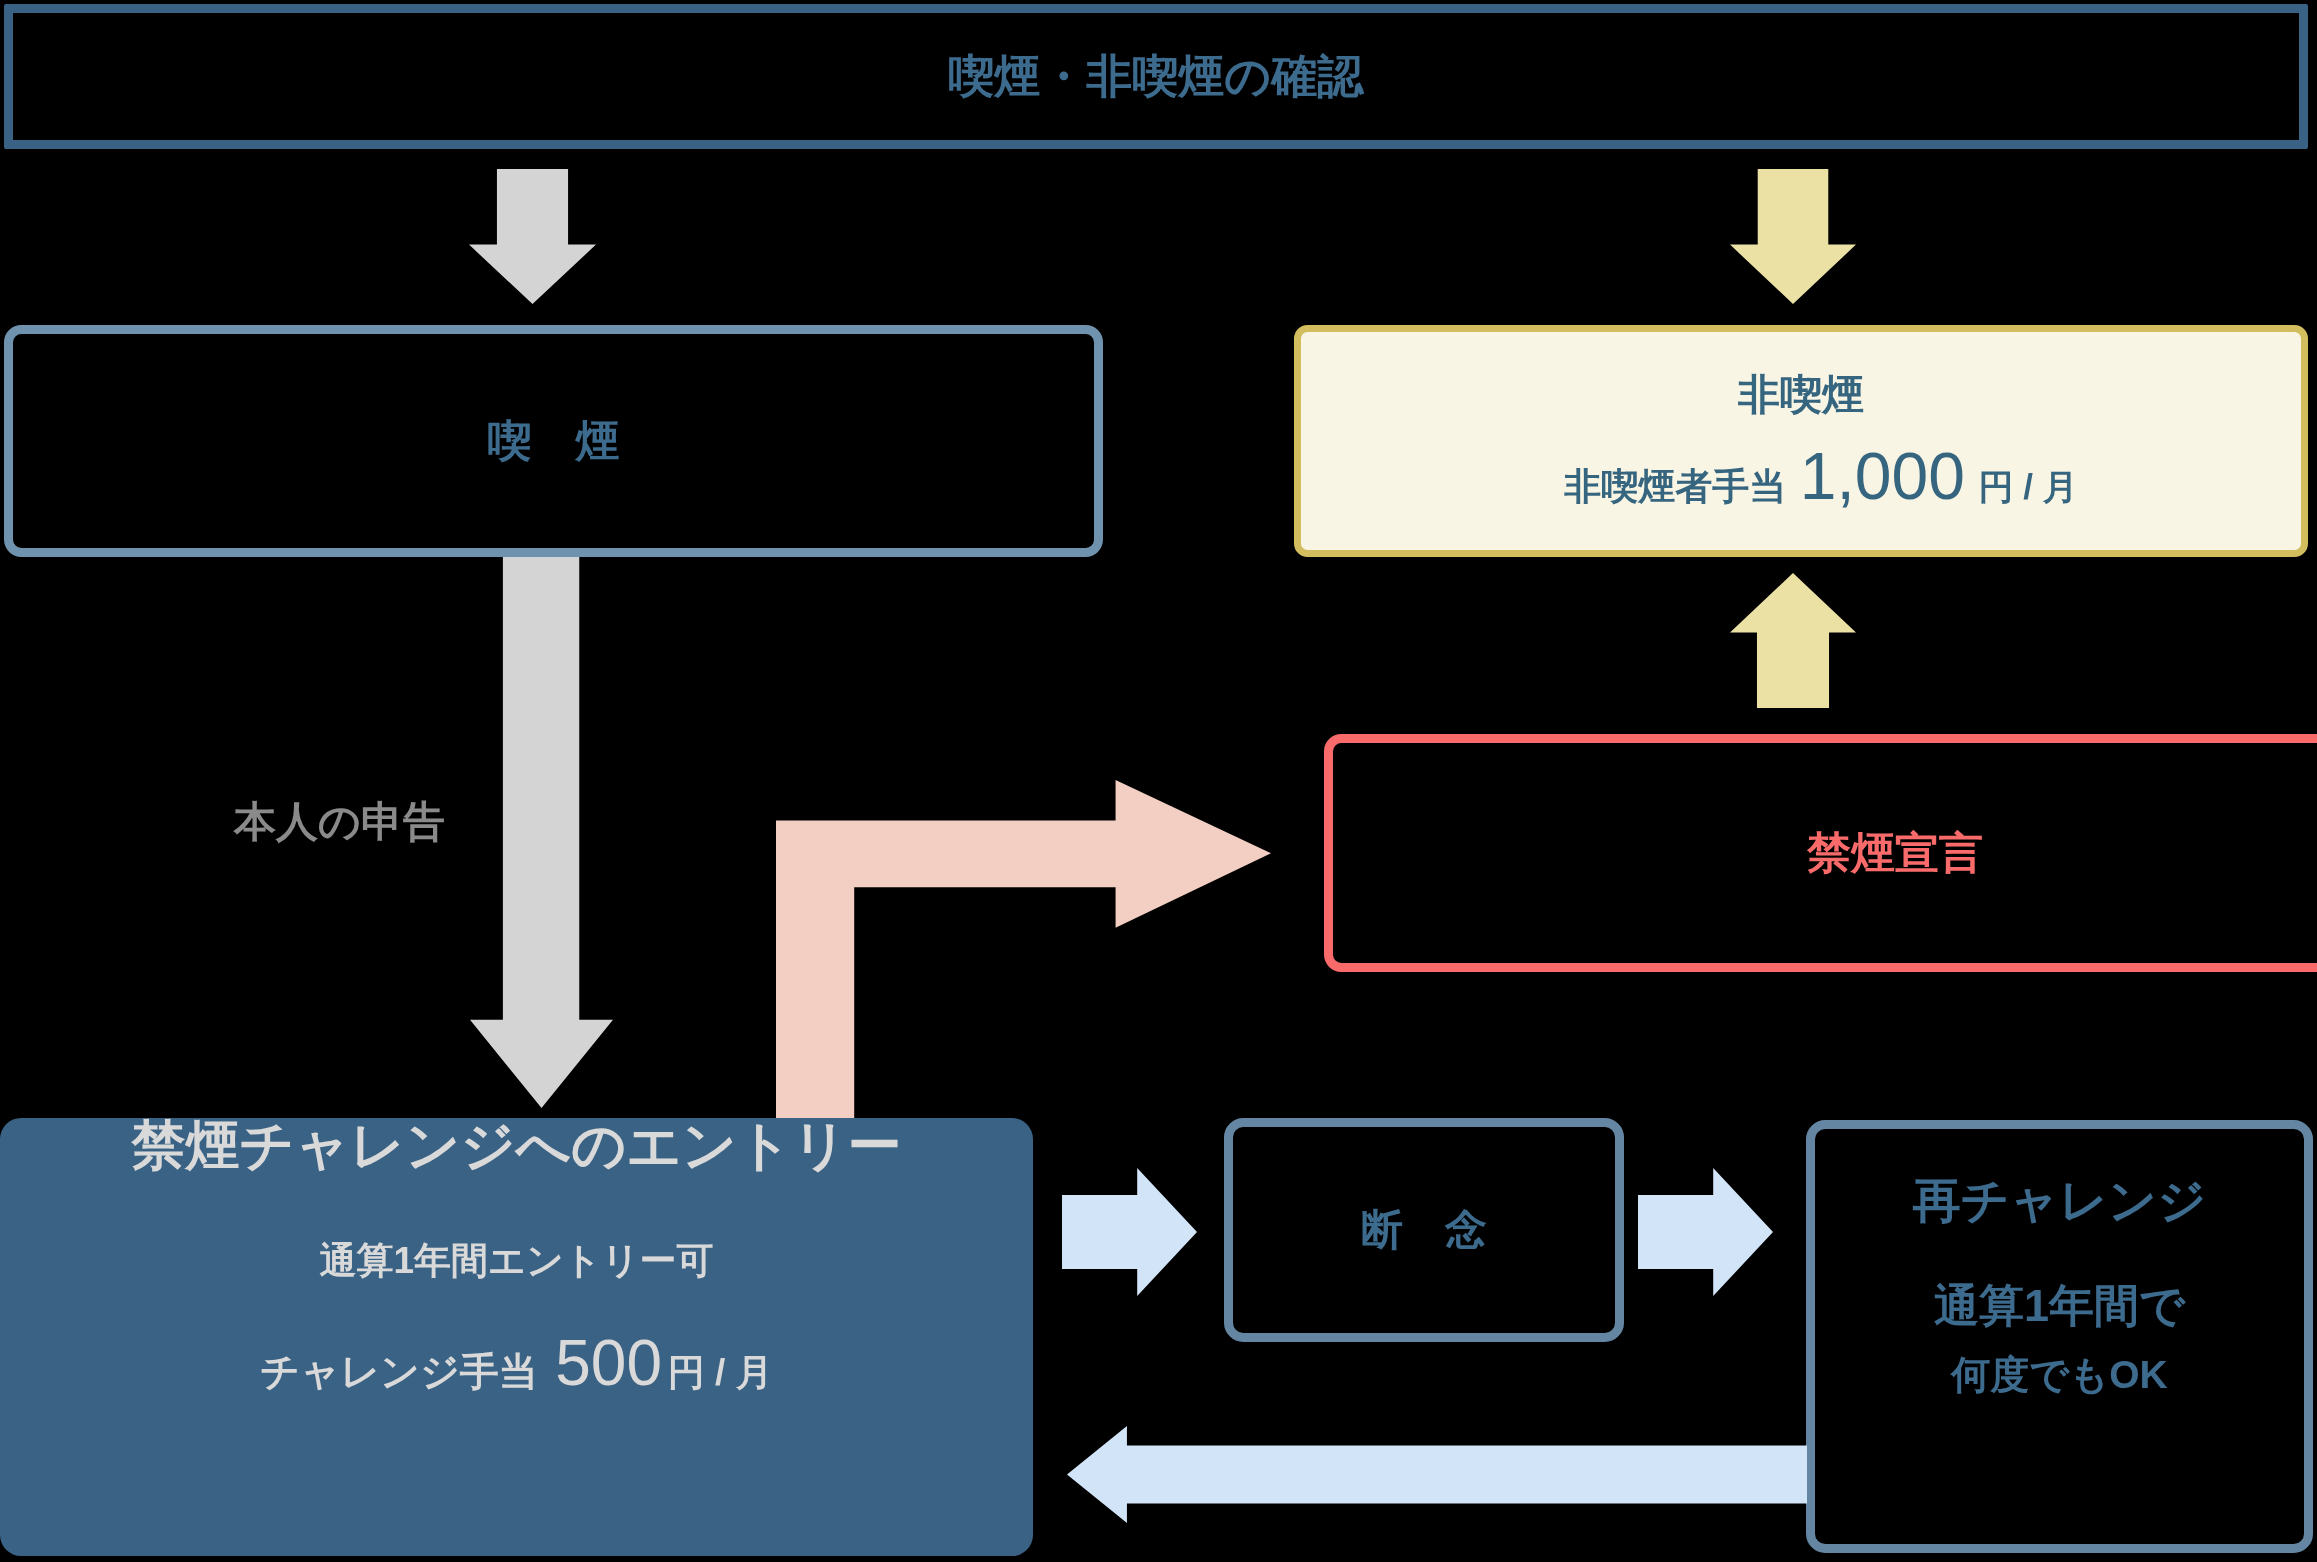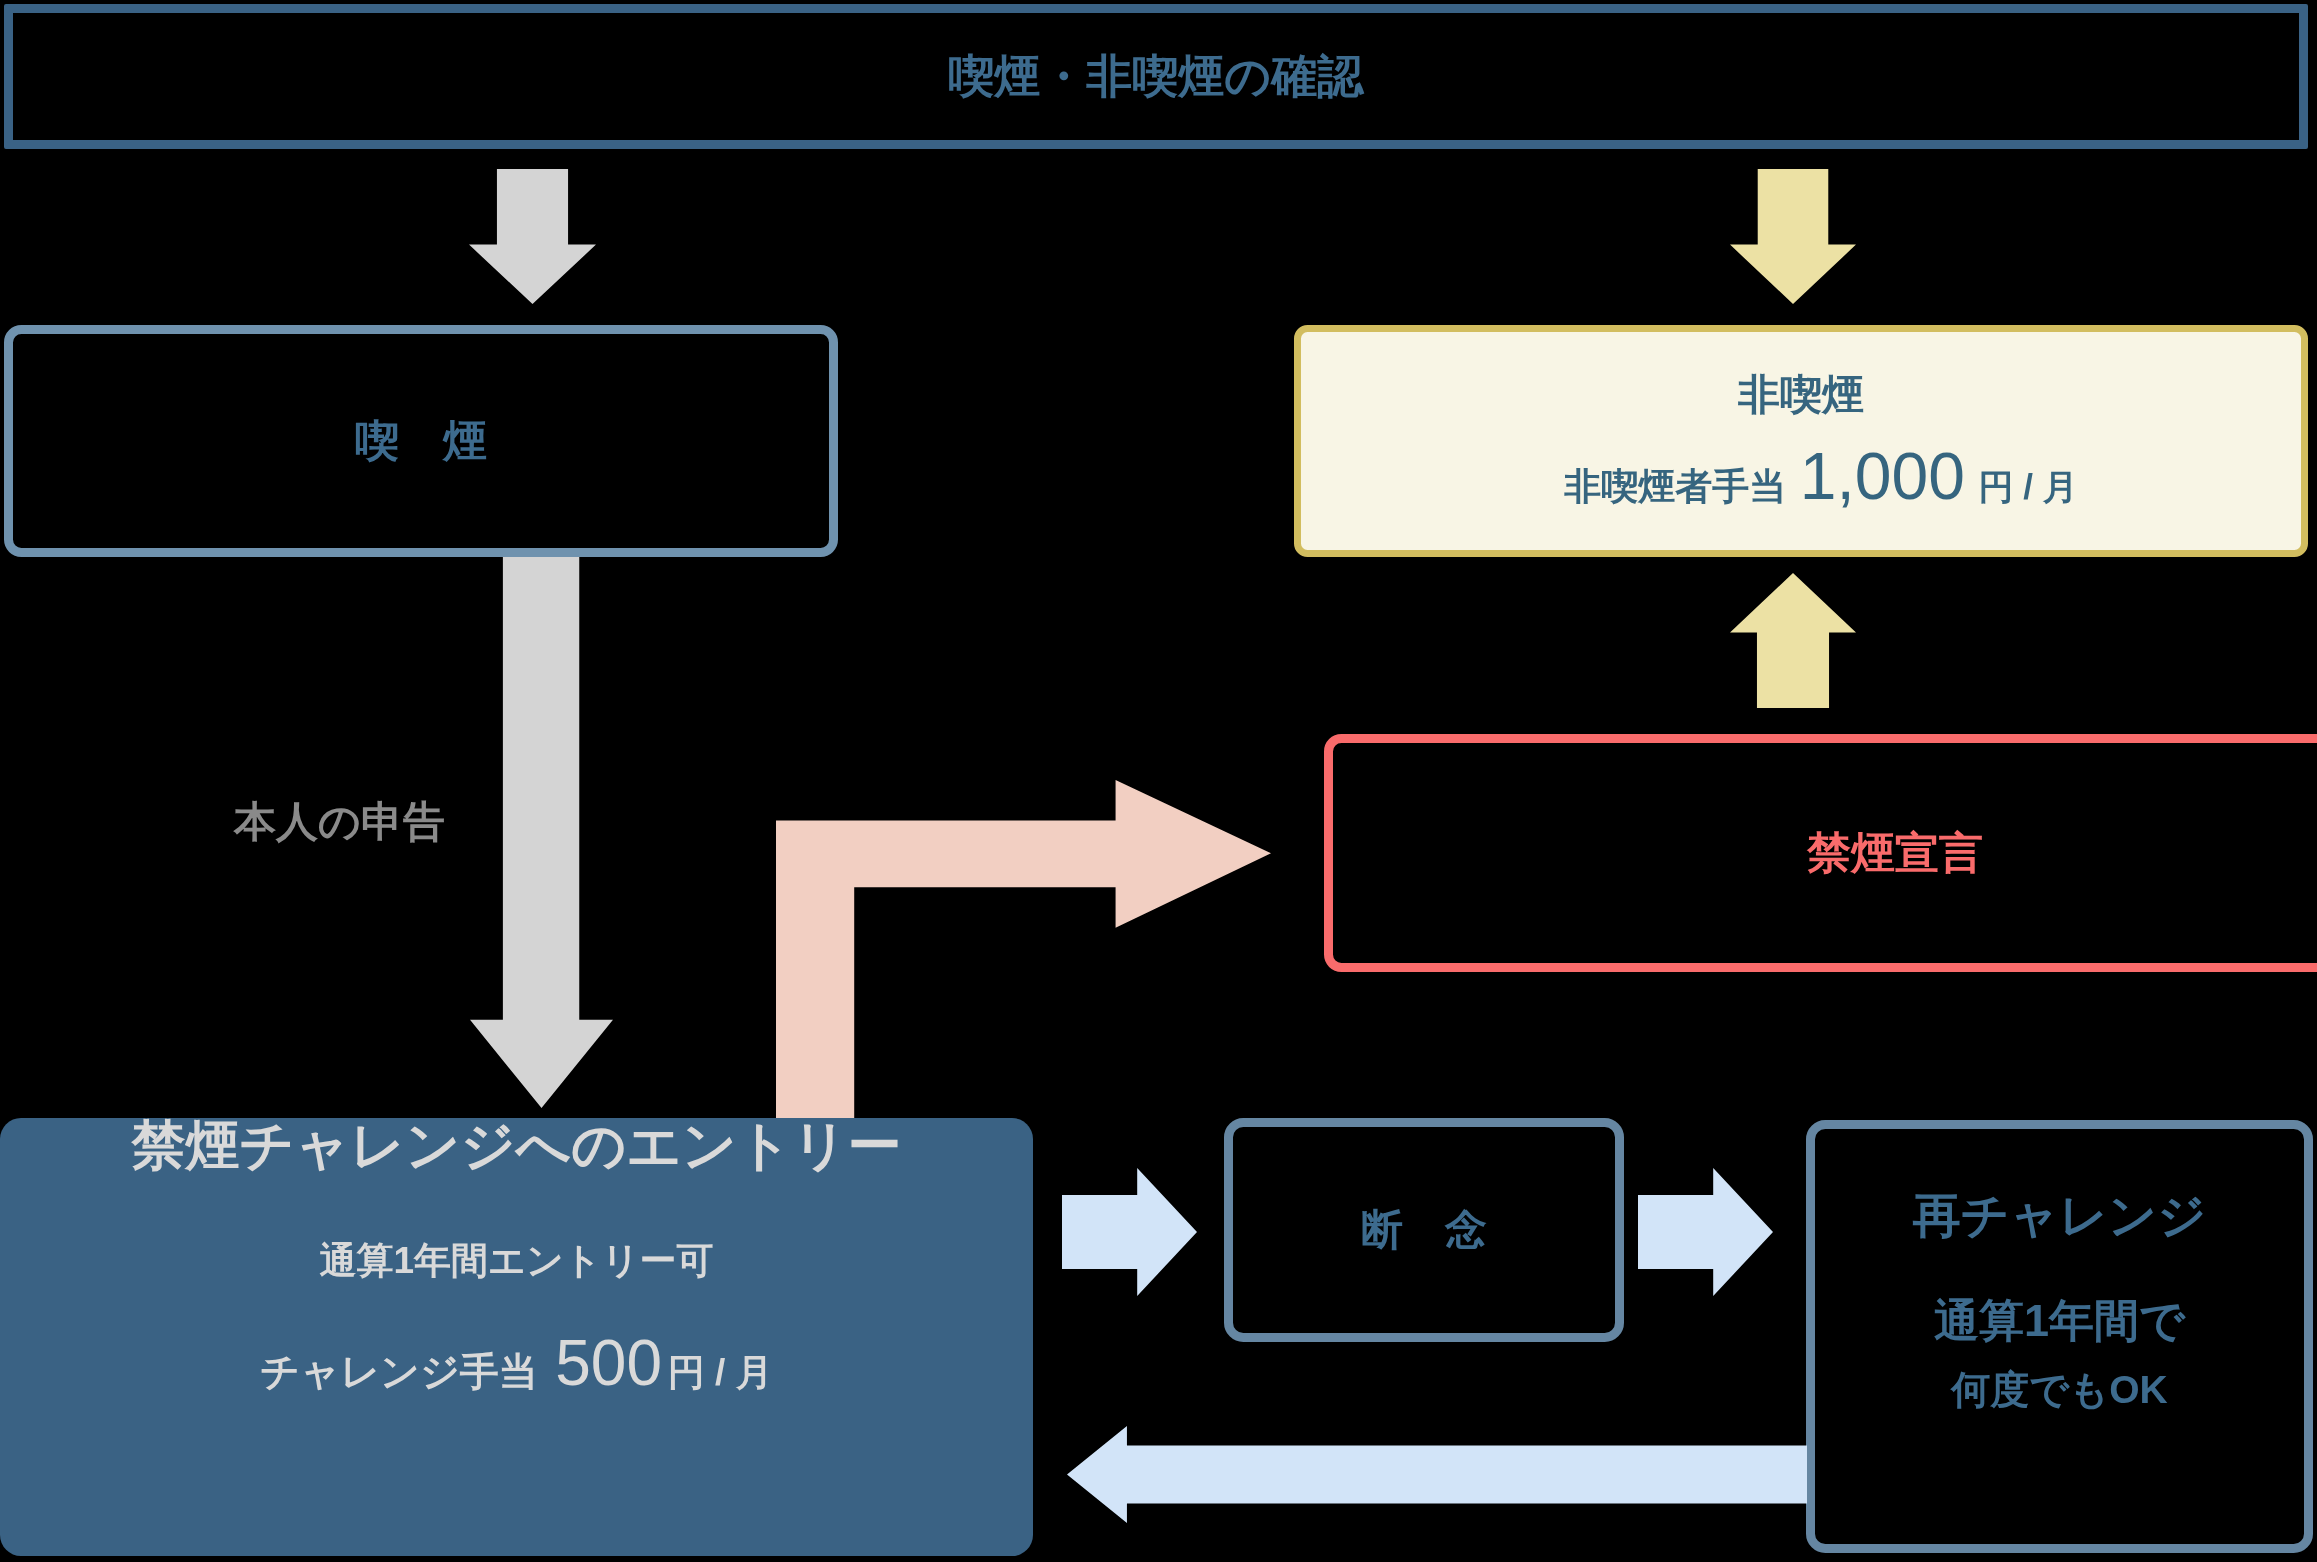--- a/index.html
+++ b/index.html
@@ -19,21 +19,21 @@
   }
   .arrow{position:absolute;}
 
   
   #box-confirm{
     left:3.9px;top:3.9px;width:2304px;height:145px;
     border:9.7px solid var(--steel-dark);border-radius:2px;
     color:var(--text-blue);font-size:46px;
   }
   #box-smoking{
-    left:3.9px;top:325px;width:834px;height:232px;
+    left:3.9px;top:325px;width:1099px;height:232px;
     border:9.7px solid var(--steel-light);border-radius:17.4px;
     color:var(--text-blue);font-size:44px;
   }
   #box-nonsmoking{
     left:1294px;top:325px;width:1014px;height:232px;
     background:var(--cream);
     border:7.7px solid var(--gold);border-radius:13.5px;
     color:var(--text-blue-deep);
     justify-content:flex-start;padding-top:42px;
   }
@@ -61,21 +61,21 @@
   #box-entry .entry-unit{font-size:37px;}
   #box-giveup{
     left:1224px;top:1118px;width:400px;height:224px;
     border:9.7px solid var(--steel-mid);border-radius:19.3px;
     color:var(--text-blue);font-size:42px;
   }
   #box-retry{
     left:1806px;top:1120px;width:507px;height:433px;
     border:9.7px solid var(--steel-mid);border-radius:19.3px;
     color:var(--text-blue);
-    justify-content:flex-start;padding-top:63px;
+    justify-content:flex-start;padding-top:48px;
   }
   #box-retry .retry-title{font-size:48px;}
   #box-retry .retry-note1{font-size:45px;margin-top:58px;}
   #box-retry .retry-note2{font-size:39px;margin-top:27px;}
 
   
   #label-selfreport{
     position:absolute;left:190px;top:801px;width:299px;
     color:var(--gray-text);font-size:42px;text-align:center;line-height:1;
   }

